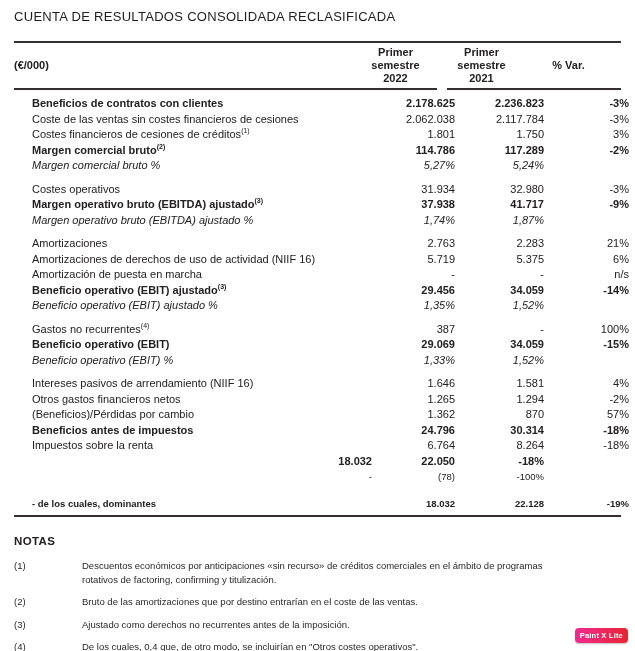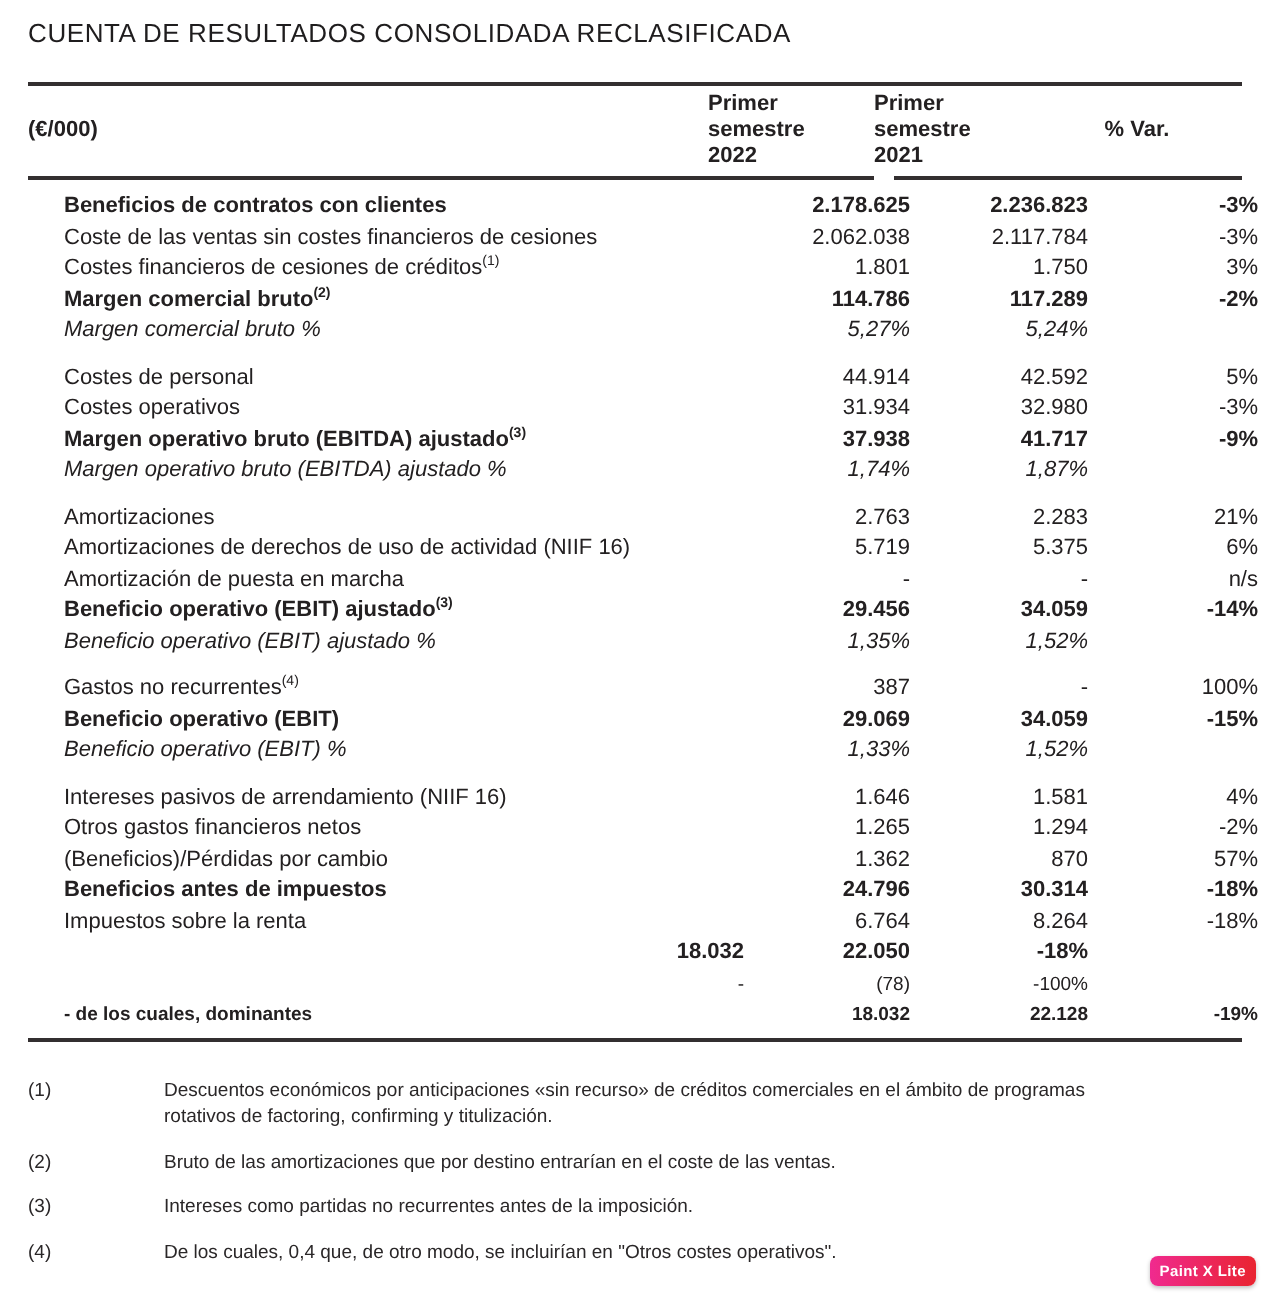--- a/index.html
+++ b/index.html
@@ -11,39 +11,39 @@
   }
   .page{padding:0 14px;}
   .title{
     font-size:13px;font-weight:normal;letter-spacing:.3px;
     padding-top:9px;color:#1f1d1e;
   }
   
   .ftable{margin-top:17px;}
   .thead{border-top:2px solid #332f30;padding-top:3px;}
   .hrow{display:grid;grid-template-columns:340px 83px 89px 85px;padding-right:10px;}
-  .hcell{font-size:11px;font-weight:bold;line-height:13px;}
+  .hcell{font-size:11px;font-weight:bold;line-height:13px;text-align:center;}
   .hcell.unit{text-align:left;display:flex;align-items:center;}
   .hcell.var{display:flex;align-items:center;justify-content:center;}
   .hrule{display:flex;gap:10px;margin-top:3px;}
   .hrule .seg1{width:423px;height:2px;background:#332f30;}
   .hrule .seg2{flex:1;height:2px;background:#332f30;}
   .tbody{padding:6px 0 4px;}
   .section{margin-top:8px;}
   .section:first-child{margin-top:0;}
   .row{
     display:grid;grid-template-columns:340px 83px 89px 85px;
     font-size:11px;line-height:15.5px;padding-right:10px;padding-left:18px;
   }
   .row .num{text-align:right;}
   .row sup{font-size:7px;line-height:0;vertical-align:super;}
   .s-bold{font-weight:bold;}
   .s-italic{font-style:italic;}
   .s-small{font-size:9.5px;line-height:15px;}
-  .s-small-bold{font-size:9.5px;line-height:15px;font-weight:bold;}
+  .s-small-bold{font-size:9.5px;line-height:15px;font-weight:bold;margin-top:12px;}
   .tbot{height:2px;background:#332f30;}
   
   .notes{margin-top:18px;}
   .notes-heading{font-size:11.5px;font-weight:bold;letter-spacing:.4px;}
   .notes-list{margin-top:12px;}
   .note{
     display:grid;grid-template-columns:68px 1fr;
     font-size:9.5px;line-height:13.5px;margin-bottom:9px;color:#2a2728;
   }
   .note .ntext{max-width:487px;}
@@ -113,26 +113,20 @@
   </div>
           <div class="row s-italic">
     <div class="lbl">Margen comercial bruto %</div>
     <div class="num">5,27%</div>
     <div class="num">5,24%</div>
     <div class="num"></div>
   </div>
         </div>
         <div class="section">
           <div class="row s-normal">
-    <div class="lbl">Costes de personal</div>
-    <div class="num">44.914</div>
-    <div class="num">42.592</div>
-    <div class="num">5%</div>
-  </div>
-          <div class="row s-normal">
     <div class="lbl">Costes operativos</div>
     <div class="num">31.934</div>
     <div class="num">32.980</div>
     <div class="num">-3%</div>
   </div>
           <div class="row s-bold">
     <div class="lbl">Margen operativo bruto (EBITDA) ajustado<sup>(3)</sup></div>
     <div class="num">37.938</div>
     <div class="num">41.717</div>
     <div class="num">-9%</div>
@@ -243,32 +237,33 @@
     <div class="num">22.128</div>
     <div class="num">-19%</div>
   </div>
         </div>
       </div>
 
     <div class="tbot"></div>
   </div>
 
   <div class="notes">
+    <div class="notes-heading">NOTAS</div>
     <div class="notes-list">
         <div class="note">
     <div class="nnum">(1)</div>
     <div class="ntext">Descuentos económicos por anticipaciones «sin recurso» de créditos comerciales en el ámbito de programas rotativos de factoring, confirming y titulización.</div>
   </div>
         <div class="note">
     <div class="nnum">(2)</div>
     <div class="ntext">Bruto de las amortizaciones que por destino entrarían en el coste de las ventas.</div>
   </div>
         <div class="note">
     <div class="nnum">(3)</div>
-    <div class="ntext">Intereses como partidas no recurrentes antes de la imposición.</div>
+    <div class="ntext">Ajustado como derechos no recurrentes antes de la imposición.</div>
   </div>
         <div class="note">
     <div class="nnum">(4)</div>
     <div class="ntext">De los cuales, 0,4 que, de otro modo, se incluirían en "Otros costes operativos".</div>
   </div>
       </div>
   </div>
 
 </div>
 

